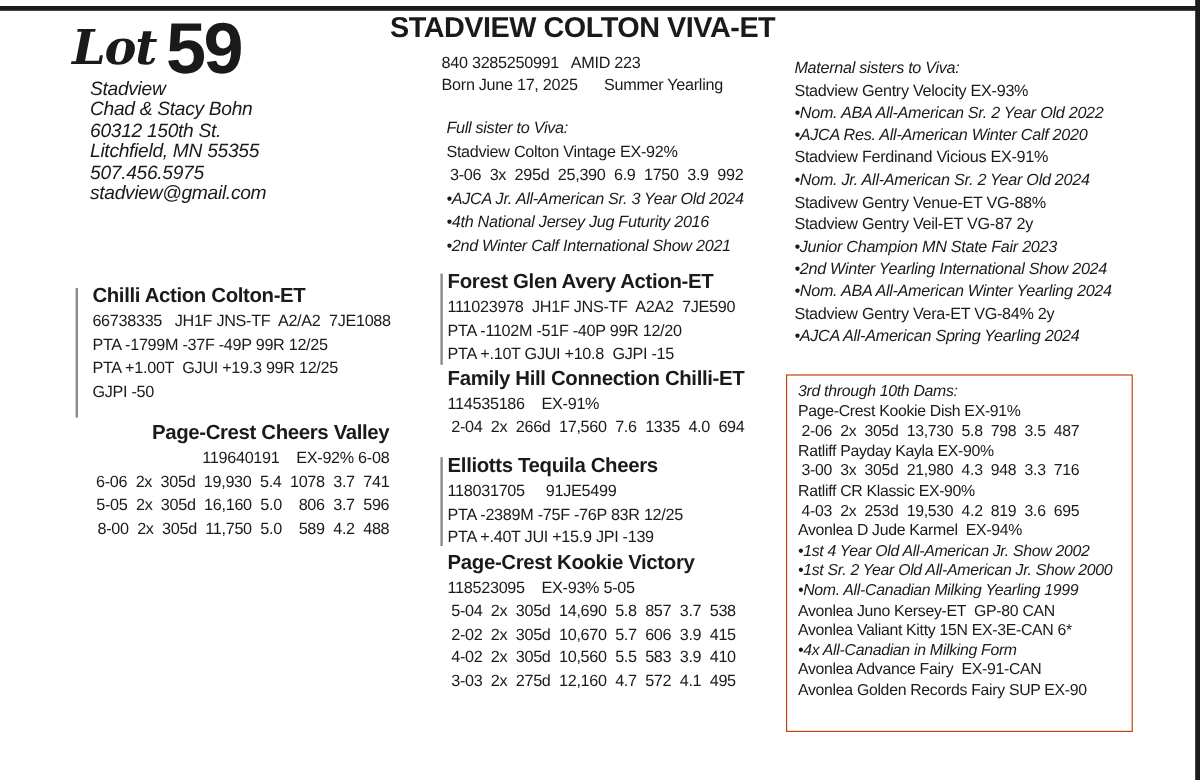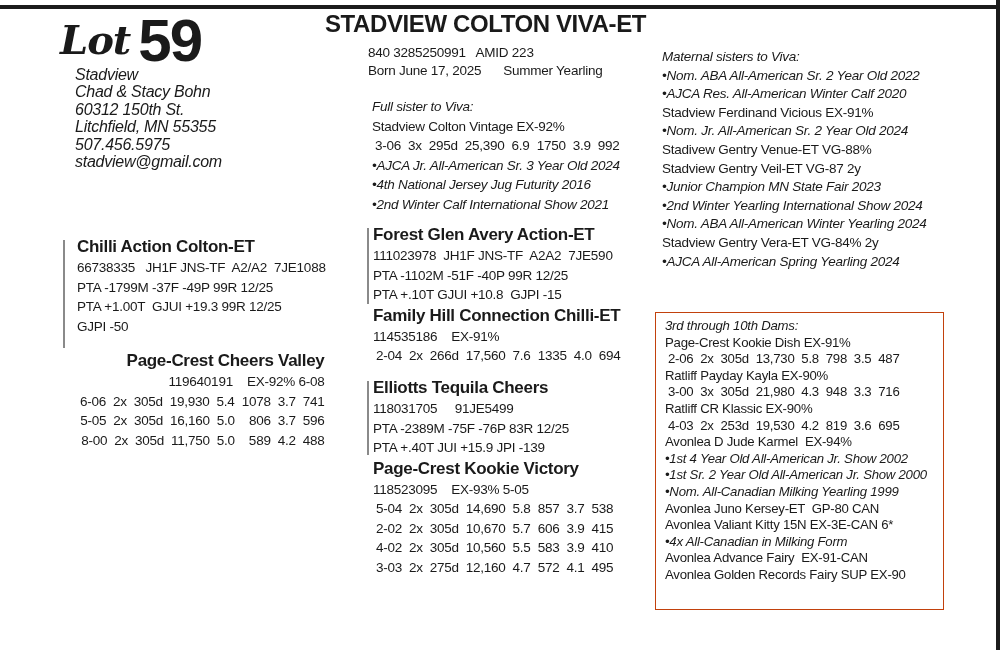--- a/index.html
+++ b/index.html
@@ -101,21 +101,21 @@
       <div class="ln plain">119640191    EX-92% 6-08</div>
       <div class="ln record">6-06  2x  305d  19,930  5.4  1078  3.7  741</div>
       <div class="ln record">5-05  2x  305d  16,160  5.0    806  3.7  596</div>
       <div class="ln record">8-00  2x  305d  11,750  5.0    589  4.2  488</div>
     </div>
 
   <div class="vrule vrule-2"></div>
   <div class="abs center-block-1 lines">
       <div class="ln title">Forest Glen Avery Action-ET</div>
       <div class="ln plain">111023978  JH1F JNS-TF  A2A2  7JE590</div>
-      <div class="ln plain">PTA -1102M -51F -40P 99R 12/25</div>
+      <div class="ln plain">PTA -1102M -51F -40P 99R 12/20</div>
       <div class="ln plain">PTA +.10T GJUI +10.8  GJPI -15</div>
       <div class="ln title">Family Hill Connection Chilli-ET</div>
       <div class="ln plain">114535186    EX-91%</div>
       <div class="ln record">2-04  2x  266d  17,560  7.6  1335  4.0  694</div>
     </div>
 
   <div class="vrule vrule-3"></div>
   <div class="abs center-block-2 lines">
       <div class="ln title">Elliotts Tequila Cheers</div>
       <div class="ln plain">118031705     91JE5499</div>
@@ -124,20 +124,21 @@
       <div class="ln title">Page-Crest Kookie Victory</div>
       <div class="ln plain">118523095    EX-93% 5-05</div>
       <div class="ln record">5-04  2x  305d  14,690  5.8  857  3.7  538</div>
       <div class="ln record">2-02  2x  305d  10,670  5.7  606  3.9  415</div>
       <div class="ln record">4-02  2x  305d  10,560  5.5  583  3.9  410</div>
       <div class="ln record">3-03  2x  275d  12,160  4.7  572  4.1  495</div>
     </div>
 
   <div class="abs right-col lines">
       <div class="ln heading">Maternal sisters to Viva:</div>
+      <div class="ln plain">Stadview Gentry Velocity EX-93%</div>
       <div class="ln award">•Nom. ABA All-American Sr. 2 Year Old 2022</div>
       <div class="ln award">•AJCA Res. All-American Winter Calf 2020</div>
       <div class="ln plain">Stadview Ferdinand Vicious EX-91%</div>
       <div class="ln award">•Nom. Jr. All-American Sr. 2 Year Old 2024</div>
       <div class="ln plain">Stadivew Gentry Venue-ET VG-88%</div>
       <div class="ln plain">Stadview Gentry Veil-ET VG-87 2y</div>
       <div class="ln award">•Junior Champion MN State Fair 2023</div>
       <div class="ln award">•2nd Winter Yearling International Show 2024</div>
       <div class="ln award">•Nom. ABA All-American Winter Yearling 2024</div>
       <div class="ln plain">Stadview Gentry Vera-ET VG-84% 2y</div>

